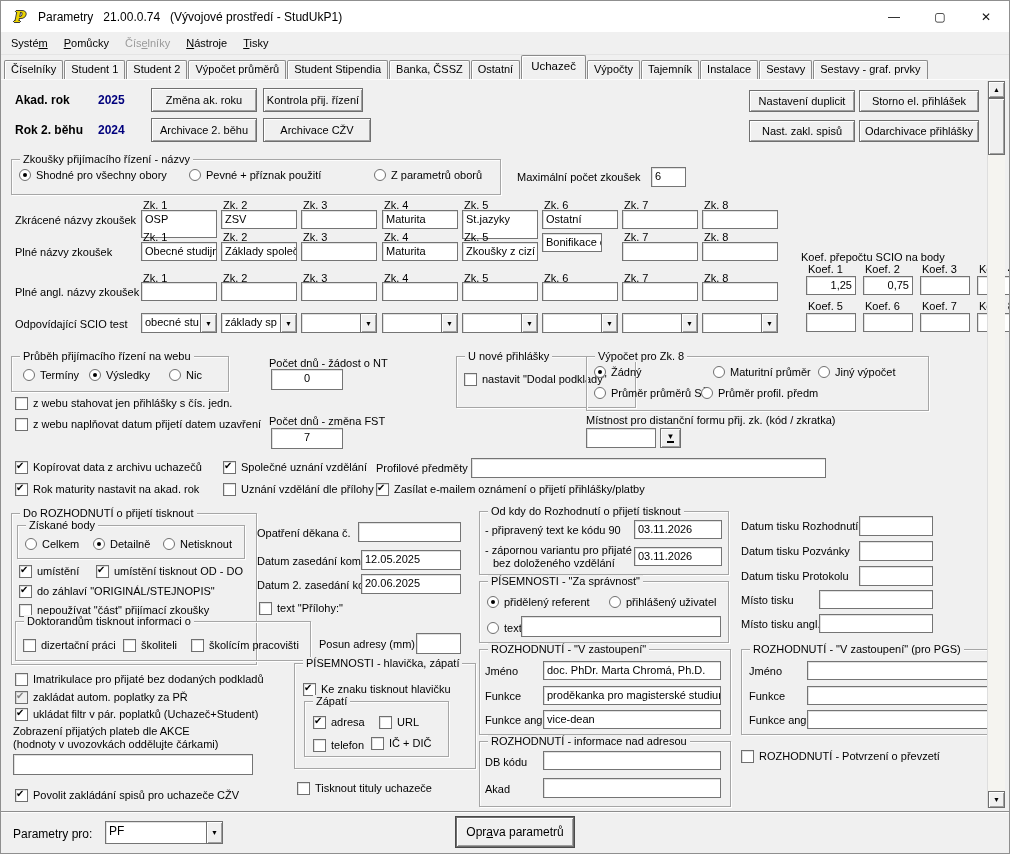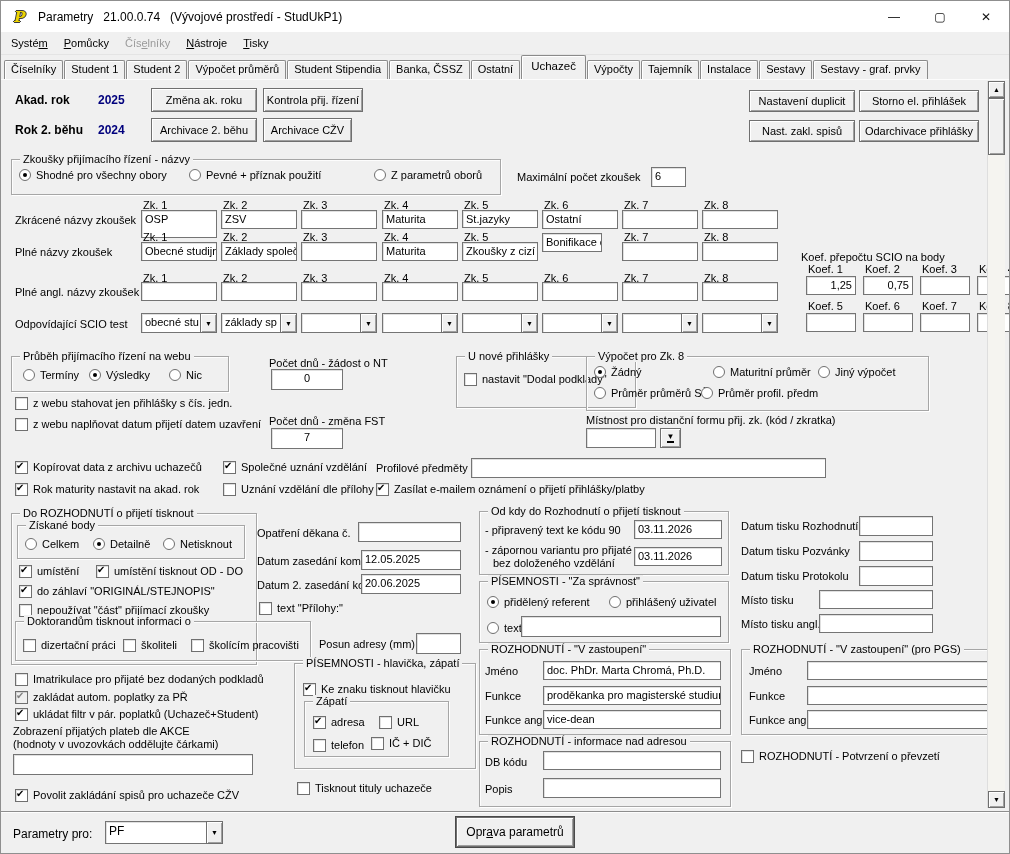--- a/index.html
+++ b/index.html
@@ -103,21 +103,21 @@
   </div>
   <div class="pagetop"></div>
 
   <div class="lbl b" style="left:14px;top:92px">Akad. rok</div>
   <div class="lbl navy" style="left:97px;top:92px">2025</div>
   <div class="lbl b" style="left:14px;top:122px">Rok 2. běhu</div>
   <div class="lbl navy" style="left:97px;top:122px">2024</div>
   <div class="btn" style="left:150px;top:87px;width:106px;height:24px">Změna ak. roku</div>
   <div class="btn" style="left:262px;top:87px;width:100px;height:24px">Kontrola přij. řízení</div>
   <div class="btn" style="left:150px;top:117px;width:106px;height:24px">Archivace 2. běhu</div>
-  <div class="btn" style="left:262px;top:117px;width:89px;height:24px">Archivace  CŽV</div>
+  <div class="btn" style="left:262px;top:117px;width:108px;height:24px">Archivace  CŽV</div>
   <div class="btn" style="left:748px;top:89px;width:106px;height:22px">Nastavení duplicit</div>
   <div class="btn" style="left:858px;top:89px;width:120px;height:22px">Storno el. přihlášek</div>
   <div class="btn" style="left:748px;top:119px;width:106px;height:22px">Nast. zakl. spisů</div>
   <div class="btn" style="left:858px;top:119px;width:120px;height:22px">Odarchivace přihlášky</div>
 
   <div class="grp" style="left:10px;top:158px;width:490px;height:36px">
     <span class="cap">Zkoušky přijímacího řízení - názvy</span>
   </div>
   <div class="rb" style="left:18px;top:167px">
       <span class="rdo on"></span>
@@ -140,21 +140,21 @@
   <div class="lbl" style="left:383px;top:198px">Zk. 4</div>
   <div class="lbl" style="left:463px;top:198px">Zk. 5</div>
   <div class="lbl" style="left:543px;top:198px">Zk. 6</div>
   <div class="lbl" style="left:623px;top:198px">Zk. 7</div>
   <div class="lbl" style="left:703px;top:198px">Zk. 8</div>
   <div class="lbl" style="left:14px;top:213px">Zkrácené názvy zkoušek</div>
   <div class="tf" style="left:140px;top:209px;width:76px;height:28px">OSP</div>
   <div class="tf" style="left:220px;top:209px;width:76px;height:19px">ZSV</div>
   <div class="tf" style="left:300px;top:209px;width:76px;height:19px"></div>
   <div class="tf" style="left:381px;top:209px;width:76px;height:19px">Maturita</div>
-  <div class="tf" style="left:461px;top:209px;width:76px;height:18px">St.jazyky</div>
+  <div class="tf" style="left:461px;top:209px;width:76px;height:29px">St.jazyky</div>
   <div class="tf" style="left:541px;top:209px;width:76px;height:19px">Ostatní</div>
   <div class="tf" style="left:621px;top:209px;width:76px;height:19px"></div>
   <div class="tf" style="left:701px;top:209px;width:76px;height:19px"></div>
 
   <div class="lbl" style="left:142px;top:230px">Zk. 1</div>
   <div class="lbl" style="left:222px;top:230px">Zk. 2</div>
   <div class="lbl" style="left:302px;top:230px">Zk. 3</div>
   <div class="lbl" style="left:383px;top:230px">Zk. 4</div>
   <div class="lbl" style="left:463px;top:230px">Zk. 5</div>
   <div class="lbl" style="left:543px;top:230px">Zk. 6</div>
@@ -433,21 +433,21 @@
   <div class="lbl" style="left:748px;top:689px">Funkce</div>
   <div class="tf" style="left:806px;top:685px;width:186px;height:19px"></div>
   <div class="lbl" style="left:748px;top:713px">Funkce angl.</div>
   <div class="tf" style="left:806px;top:709px;width:186px;height:19px"></div>
 
   <div class="grp" style="left:478px;top:740px;width:252px;height:66px">
     <span class="cap">ROZHODNUTÍ - informace nad adresou</span>
   </div>
   <div class="lbl" style="left:484px;top:755px">DB kódu</div>
   <div class="tf" style="left:542px;top:750px;width:178px;height:19px"></div>
-  <div class="lbl" style="left:484px;top:782px">Popis</div>
+  <div class="lbl" style="left:484px;top:782px">Akad</div>
   <div class="tf" style="left:542px;top:777px;width:178px;height:20px"></div>
   <div class="cb" style="left:740px;top:748px">
       <span class="cbx"></span>
       <span>ROZHODNUTÍ - Potvrzení o převzetí</span>
     </div>
 
   <div class="lbl" style="left:740px;top:519px">Datum tisku Rozhodnutí</div>
   <div class="tf" style="left:858px;top:515px;width:74px;height:20px"></div>
   <div class="lbl" style="left:740px;top:544px">Datum tisku Pozvánky</div>
   <div class="tf" style="left:858px;top:540px;width:74px;height:20px"></div>

